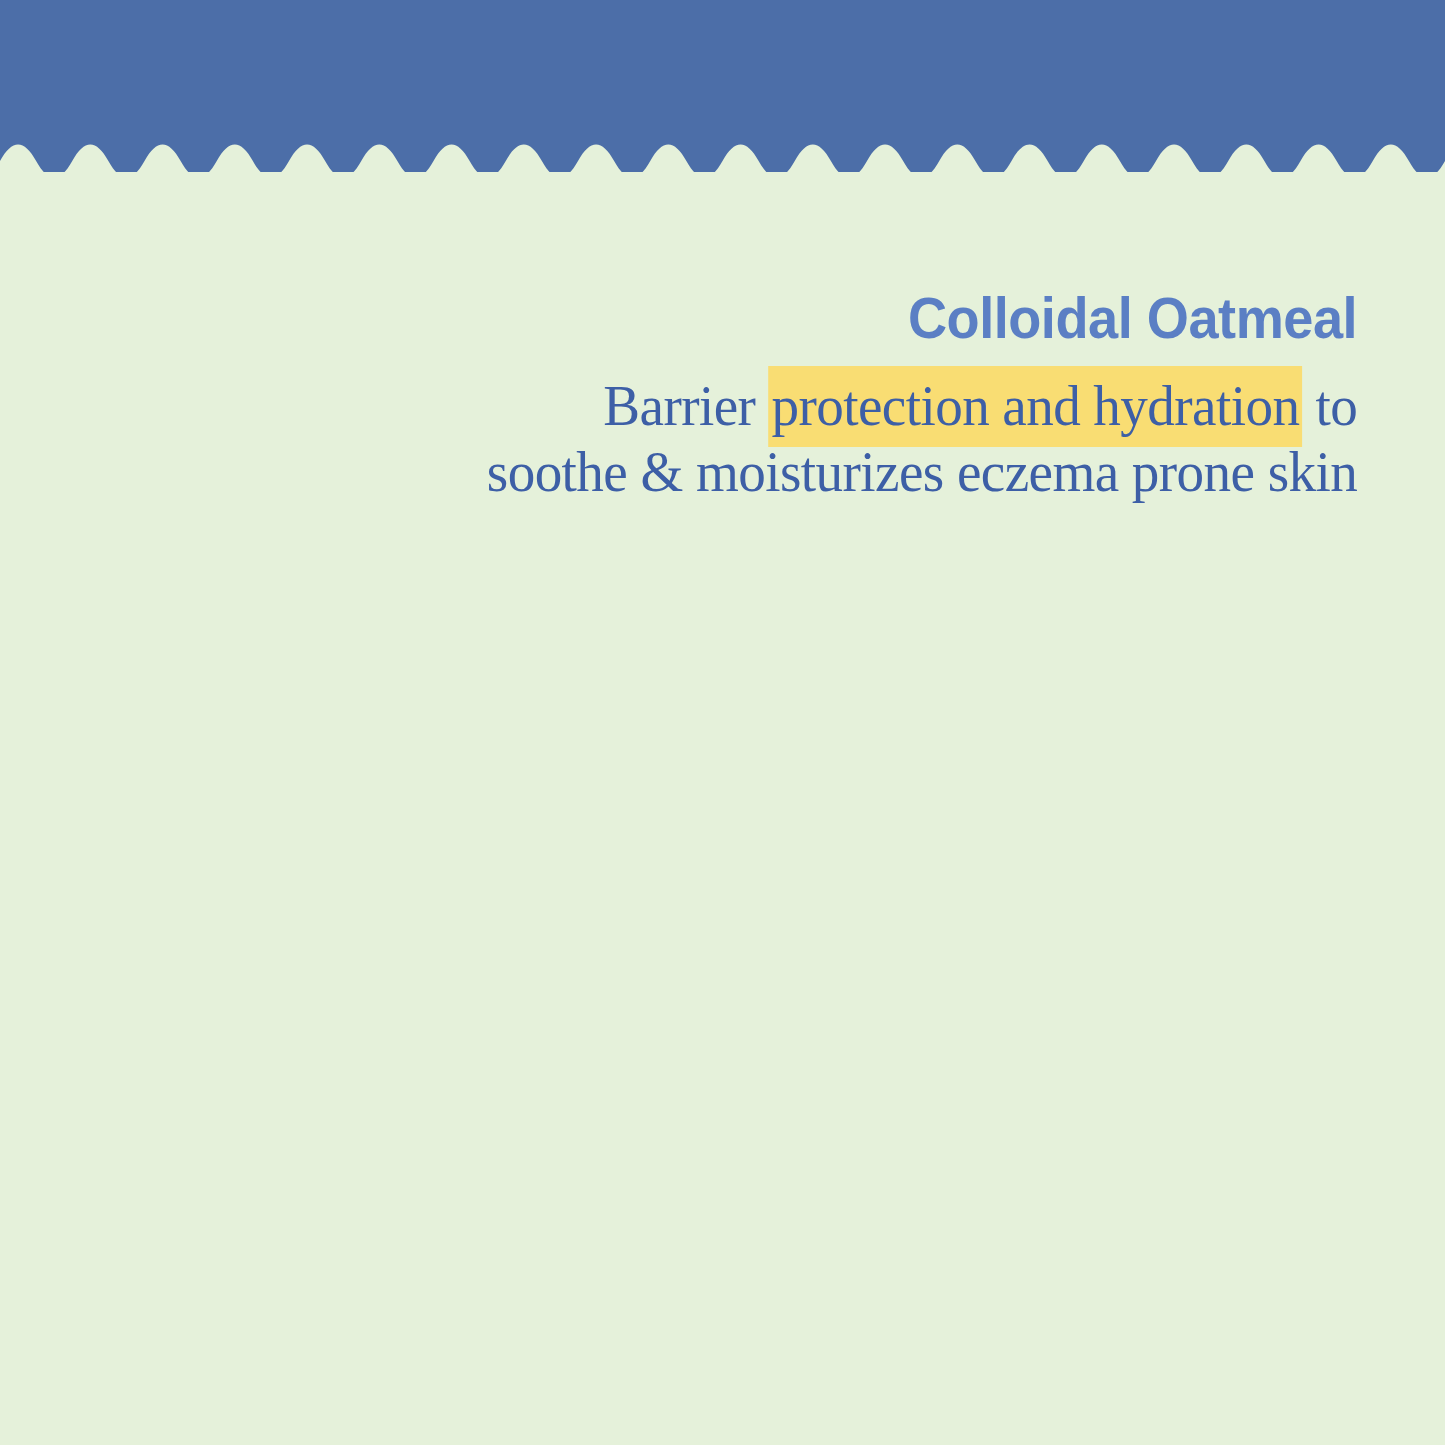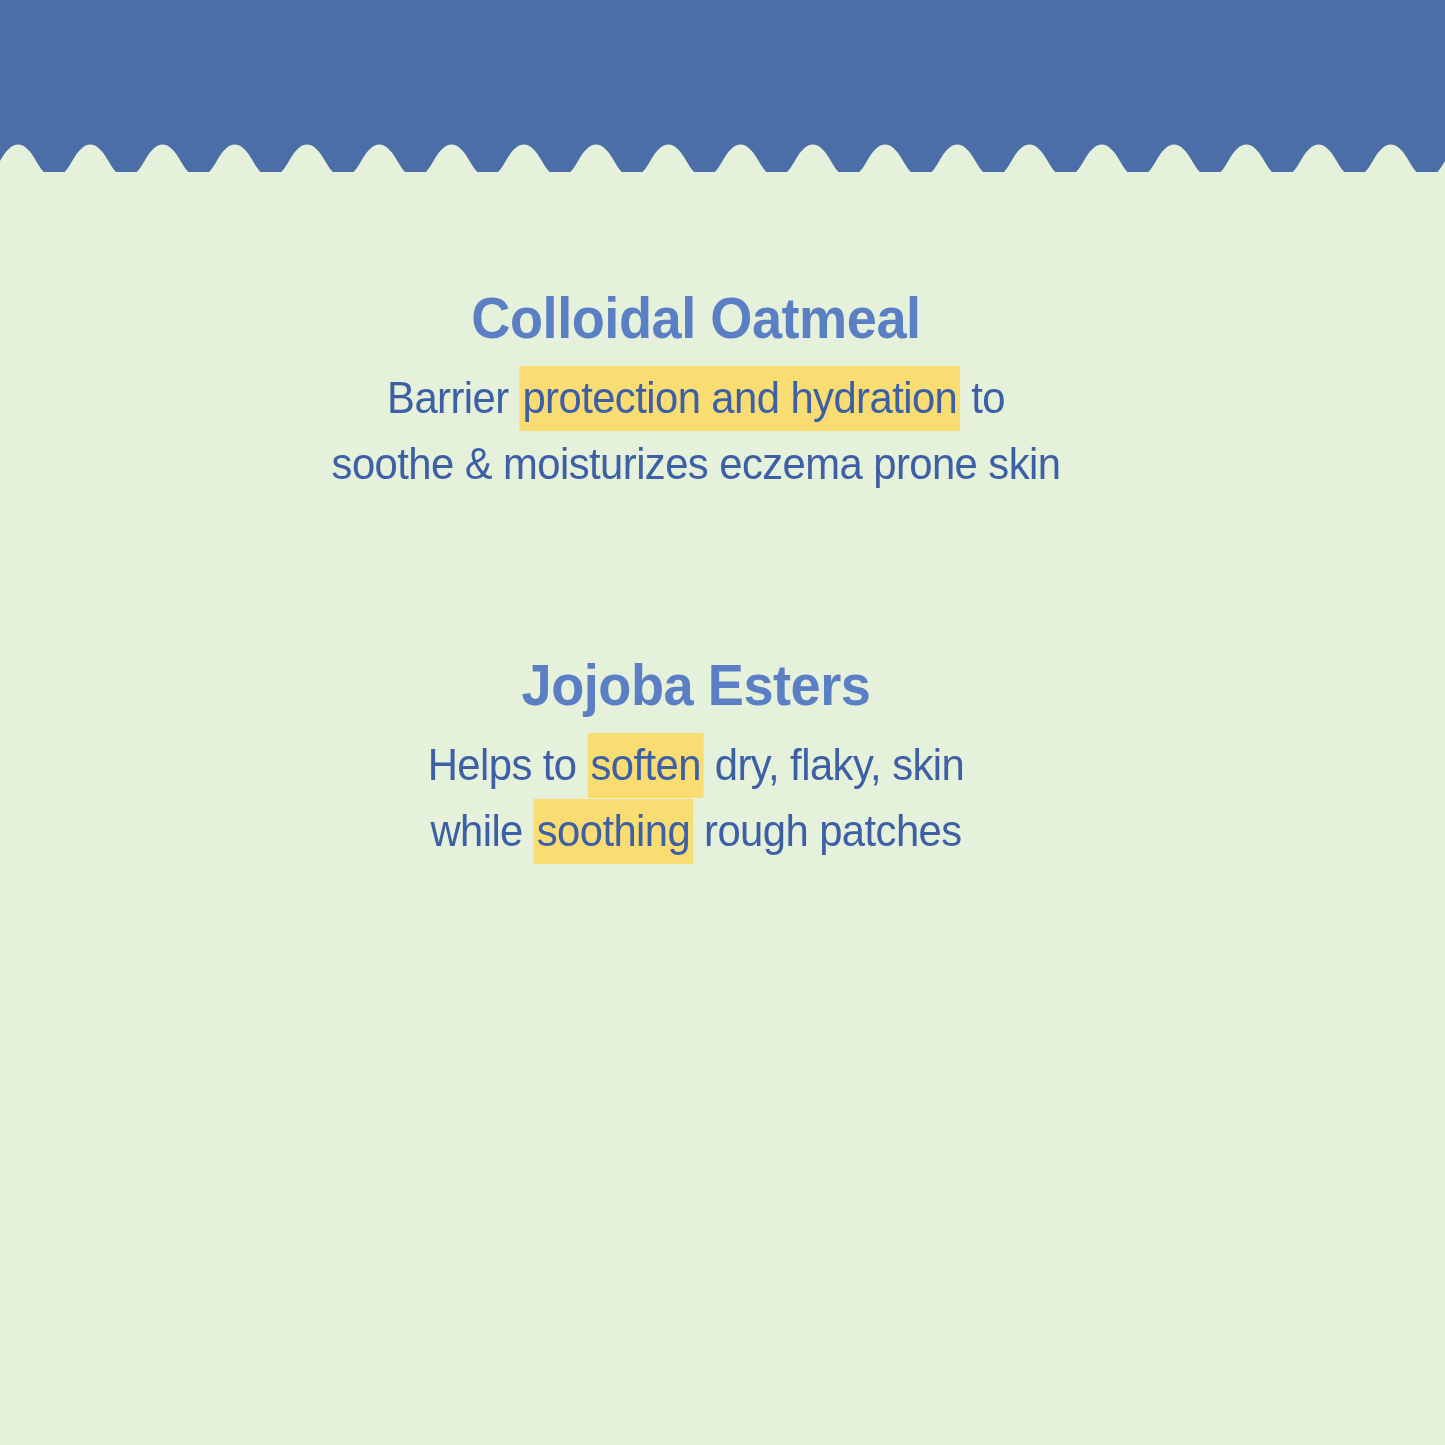--- a/index.html
+++ b/index.html
@@ -70,45 +70,45 @@
     left: 0;
     width: 1445px;
     height: 1273px;
     z-index: 0;
   }
 
   .ingredient {
     position: absolute;
     left: 0;
     width: 1392px;
-    text-align: center;
+    text-align: right;
   }
 
   .ingredient-0 { top: 113px; }
   .ingredient-1 { top: 480px; }
   .ingredient-2 { top: 848px; }
 
   .ingredient-name {
     color: #5b7fc4;
     font-family: "Liberation Sans", sans-serif;
     font-weight: 700;
     font-size: 57px;
     line-height: 66px;
     letter-spacing: -0.5px;
     transform: scaleX(0.95);
     transform-origin: center center;
     white-space: nowrap;
   }
 
   .ingredient-desc {
-    margin-top: 14px;
+    margin-top: 22px;
     color: #3d5fa6;
-    font-family: Liberation Sans, sans-serif;
+    font-family: Liberation Serif, serif;
     font-weight: 400;
-    font-size: 44px;
+    font-size: 58px;
     line-height: 66px;
     letter-spacing: -0.6px;
   }
 
   .desc-line {
     display: block;
     white-space: nowrap;
     transform: scaleX(0.95);
     transform-origin: center center;
   }
@@ -136,23 +136,16 @@
   <div class="content">
 
     <div class="ingredient ingredient-0">
       <div class="ingredient-name">Colloidal Oatmeal</div>
       <div class="ingredient-desc">
         <span class="desc-line"><span>Barrier </span><span class="hl">protection and hydration</span><span> to</span></span>
         <span class="desc-line"><span>soothe &amp; moisturizes eczema prone skin</span></span>
       </div>
     </div>
 
-    <div class="ingredient ingredient-1">
-      <div class="ingredient-name">Jojoba Esters</div>
-      <div class="ingredient-desc">
-        <span class="desc-line"><span>Helps to </span><span class="hl">soften</span><span> dry, flaky, skin</span></span>
-        <span class="desc-line"><span>while </span><span class="hl">soothing</span><span> rough patches</span></span>
-      </div>
-    </div>
 
 
   </div>
 </div>
 
 </body></html>

